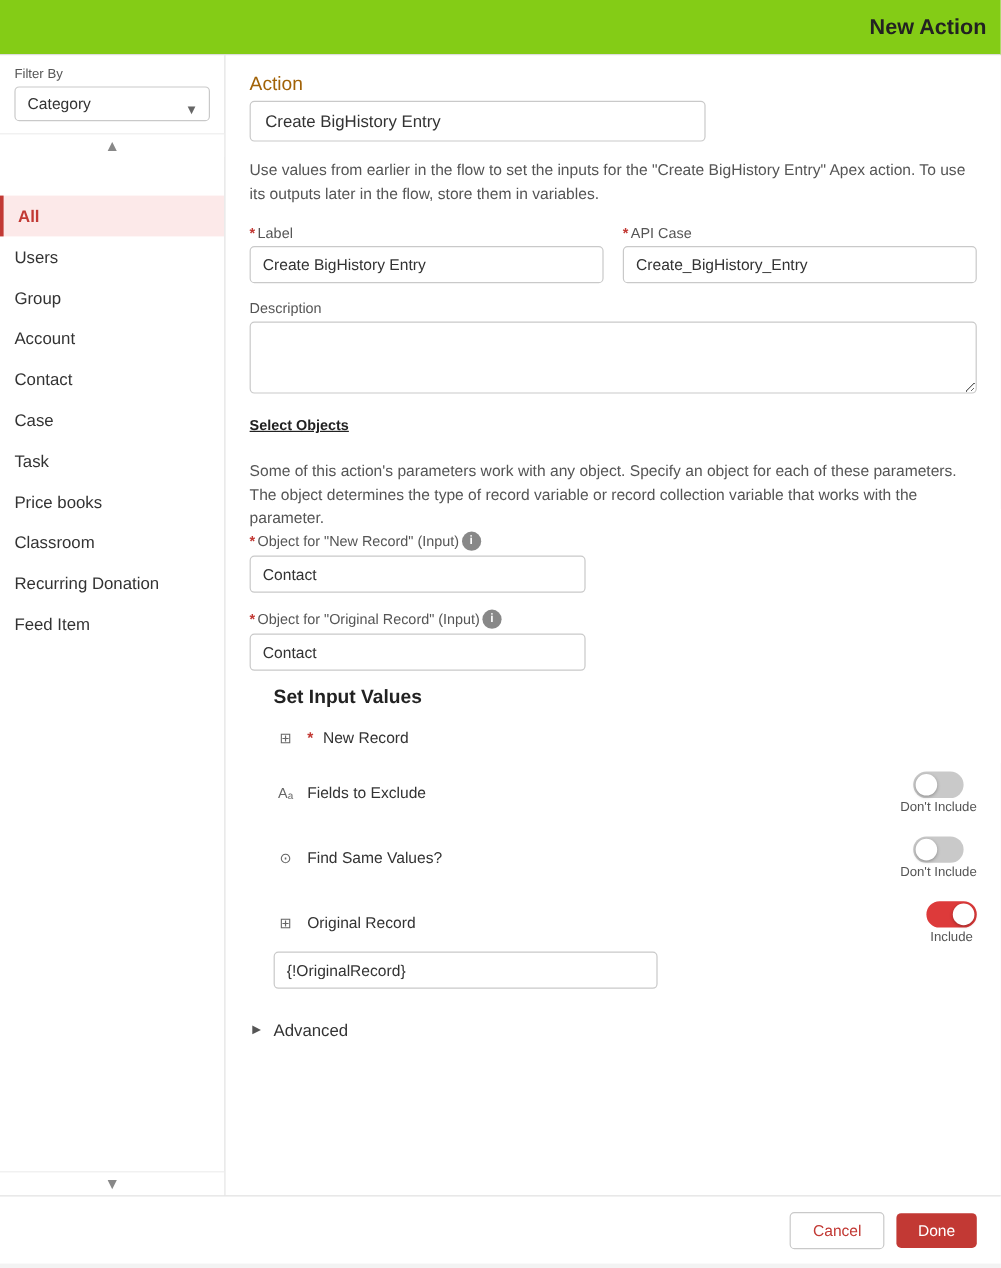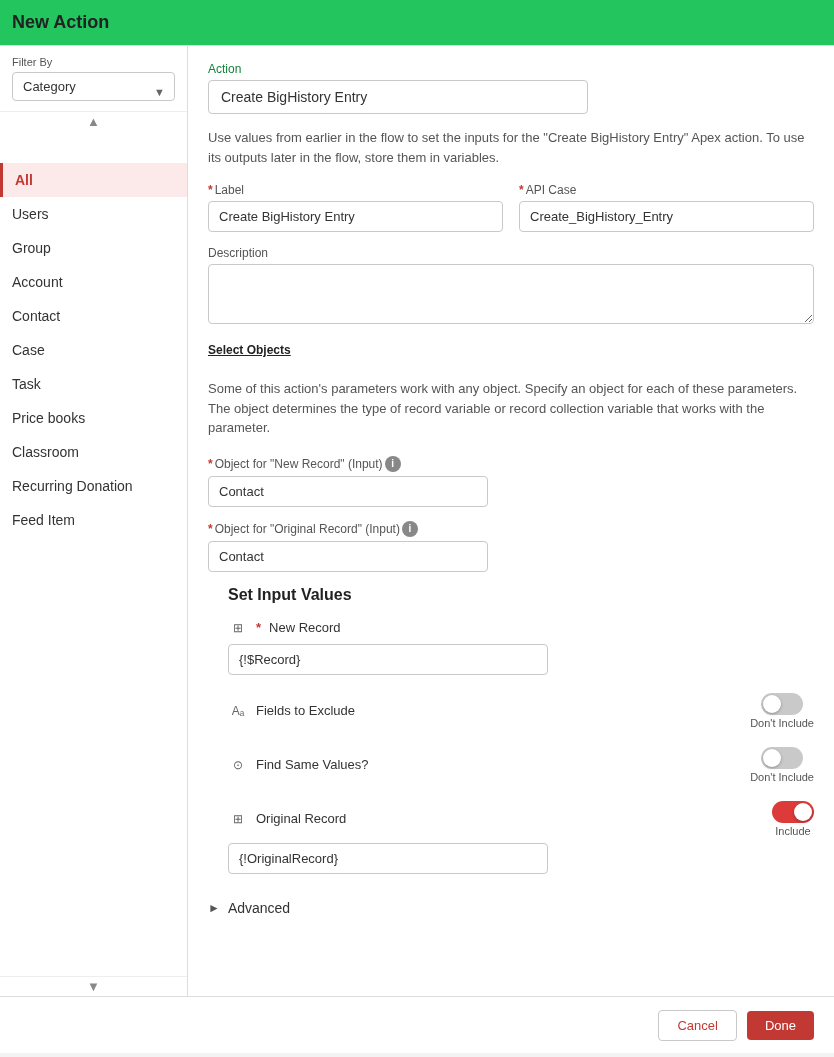--- a/index.html
+++ b/index.html
@@ -1,21 +1,21 @@
 <!DOCTYPE html>
 <html><head>
   <meta charset="utf-8">
   <style>
     * { box-sizing: border-box; margin: 0; padding: 0; }
     body { font-family: 'Segoe UI', Arial, sans-serif; font-size: 13px; background: #f3f3f3; color: #333; height: 1057px; width: 834px; overflow: hidden; }
 
     .modal-header {
-      background: #22c55e;
+      background: #84cc16;
       border-bottom: 1px solid #ddd;
-      text-align: left;
+      text-align: right;
       padding: 12px;
       font-size: 18px;
       font-weight: 600;
       color: #222;
     }
 
     .modal-body {
       display: flex;
       height: calc(1057px - 55px - 52px);
     }
@@ -99,22 +99,22 @@
     
     .main-content {
       flex: 1;
       overflow-y: auto;
       padding: 16px 20px;
       background: #fff;
       position: relative;
     }
 
     .action-label {
-      font-size: 12px;
-      color: #15803d;
+      font-size: 16px;
+      color: #a16207;
       margin-bottom: 4px;
     }
 
     .action-value {
       border: 1px solid #c9c9c9;
       border-radius: 4px;
       padding: 8px 12px;
       font-size: 14px;
       color: #333;
       background: #fff;
@@ -179,21 +179,21 @@
       font-size: 12px;
       font-weight: 600;
       color: #222;
       margin-bottom: 22px;
       text-decoration: underline;
     }
 
     .section-description {
       font-size: 13px;
       color: #555;
-      margin-bottom: 18px;
+      margin-bottom: 1px;
       line-height: 1.5;
     }
 
     .object-input-wrap {
       margin-bottom: 14px;
     }
 
     .object-input {
       width: 280px;
       border: 1px solid #c9c9c9;
@@ -474,21 +474,20 @@
       <div class="set-input-title">Set Input Values</div>
 
       <div class="input-row">
         <div class="input-row-header">
           <div class="input-row-label">
             <span class="input-icon">⊞</span>
             <span class="required-star">*</span>
             <span>New Record</span>
           </div>
         </div>
-        <input class="field-input" type="text" value="{!$Record}" style="">
       </div>
 
       <div class="input-row">
         <div class="input-row-header">
           <div class="input-row-label">
             <span class="input-icon">Aₐ</span>
             <span>Fields to Exclude</span>
           </div>
           <div class="toggle-wrap">
             <div class="toggle"></div>

